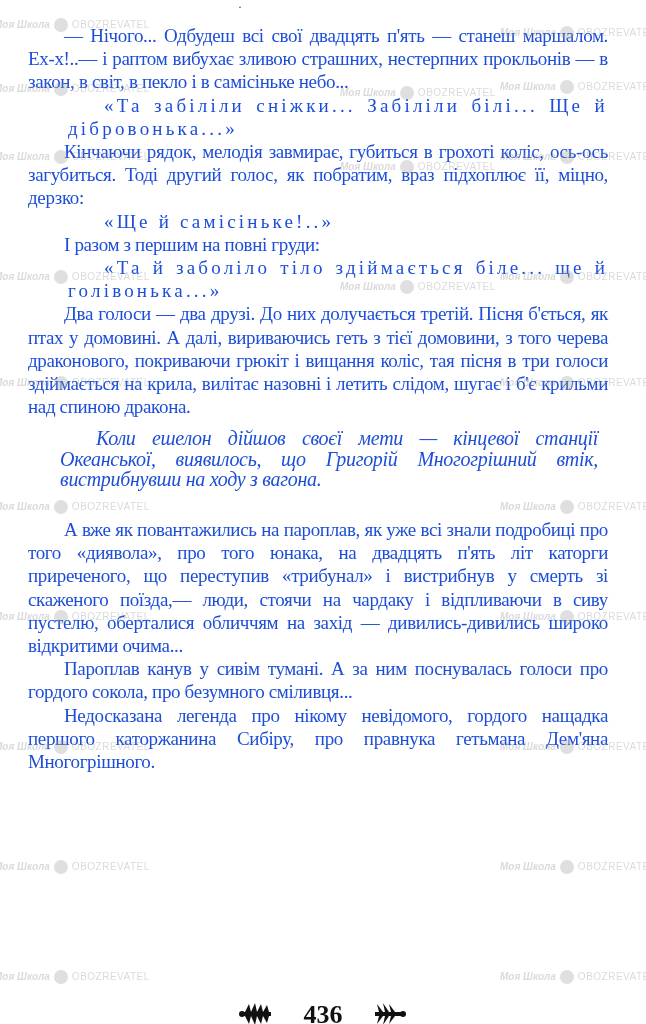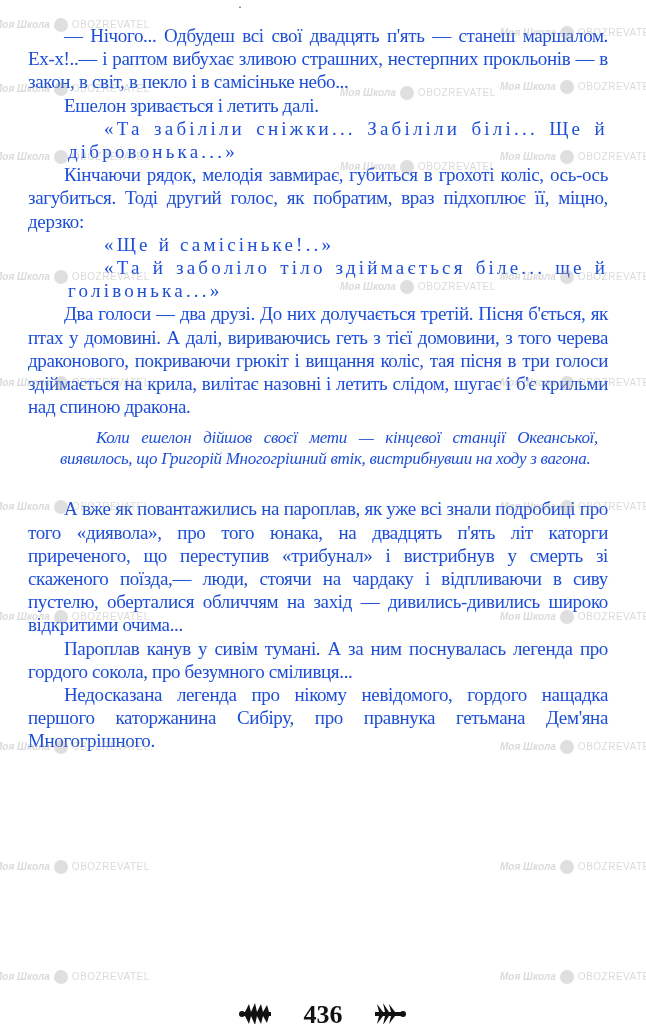--- a/index.html
+++ b/index.html
@@ -7,21 +7,21 @@
   .page {
     position: absolute; left: 28px; top: 24px; width: 580px;
     font-family: "Liberation Serif", serif;
     color: #1d4ed8;
     font-size: 19px;
     line-height: 23.2px;
   }
   .p { text-align: justify; text-indent: 36px; margin: 0; letter-spacing: -0.35px; word-spacing: 0px; }
   .song { letter-spacing: 3.2px; margin-left: 40px; }
   .note {
-    font-style: italic; font-size: 17px; line-height: 20.5px;
+    font-style: italic; font-size: 20px; line-height: 20.5px;
     margin: 10px 0 0 0; padding-left: 32px; padding-right: 10px;
     text-indent: 36px; text-align: justify; letter-spacing: -0.3px;
   }
   .gap { height: 28px; }
   .footer {
     position: absolute; left: 0; width: 646px; top: 1000px; text-align: center;
     font-family: "Liberation Serif", serif; font-size: 26px; font-weight: bold; color: #111;
   }
   .orn { display: inline-block; vertical-align: middle; margin: 0 22px; }
   .wm {
@@ -32,33 +32,33 @@
   .wm .o { font-style: normal; font-weight: normal; letter-spacing: 0.5px; }
   .topdot { position: absolute; left: 238px; top: 0px; font-size: 12px; color: #333; }
 </style>
 </head>
 <body>
 
 <div class="topdot">·</div>
 
 <div class="page">
   <p class="p">— Нічого... Одбудеш всі свої двадцять п'ять — станеш маршалом. Ех-х!..— і раптом вибухає зливою страшних, нестерпних прокльонів — в закон, в світ, в пекло і в самісіньке небо...</p>
-  <p class="p">Ешелон зривається і летить далі.</p>
   <p class="p song">«Та забіліли сніжки... Забіліли білі... Ще й дібровонька...»</p>
   <p class="p">Кінчаючи рядок, мелодія завмирає, губиться в грохоті коліс, ось-ось загубиться. Тоді другий голос, як побратим, враз підхоплює її, міцно, дерзко:</p>
   <p class="p song">«Ще й самісіньке!..»</p>
+  <p class="p">І разом з першим на повні груди:</p>
   <p class="p song">«Та й заболіло тіло здіймається біле... ще й голівонька...»</p>
   <p class="p">Два голоси — два друзі. До них долучається третій. Пісня б'ється, як птах у домовині. А далі, вириваючись геть з тієї домовини, з того черева драконового, покриваючи грюкіт і вищання коліс, тая пісня в три голоси здіймається на крила, вилітає назовні і летить слідом, шугає і б'є крильми над спиною дракона.</p>
 
   <p class="note">Коли ешелон дійшов своєї мети — кінцевої станції Океанської, виявилось, що Григорій Многогрішний втік, вистрибнувши на ходу з вагона.</p>
 
   <div class="gap"></div>
 
   <p class="p">А вже як повантажились на пароплав, як уже всі знали подробиці про того «диявола», про того юнака, на двадцять п'ять літ каторги приреченого, що переступив «трибунал» і вистрибнув у смерть зі скаженого поїзда,— люди, стоячи на чардаку і відпливаючи в сиву пустелю, оберталися обличчям на захід — дивились-дивились широко відкритими очима...</p>
-  <p class="p">Пароплав канув у сивім тумані. А за ним поснувалась легенда про гордого сокола, про безумного сміливця...</p>
+  <p class="p">Пароплав канув у сивім тумані. А за ним поснувалась голоси про гордого сокола, про безумного сміливця...</p>
   <p class="p">Недосказана легенда про нікому невідомого, гордого нащадка першого каторжанина Сибіру, про правнука гетьмана Дем'яна Многогрішного.</p>
 </div>
 
 <div class="footer">
   <span class="orn">
     <svg width="36" height="24" viewBox="0 0 36 24">
       <g fill="#111">
         <rect x="4" y="10" width="28" height="4"></rect>
         <path d="M6 10 L10 2 L12 10 Z M12 10 L16 1 L18 10 Z M18 10 L22 2 L24 10 Z M24 10 L28 3 L30 10 Z"></path>
         <path d="M6 14 L10 22 L12 14 Z M12 14 L16 23 L18 14 Z M18 14 L22 22 L24 14 Z M24 14 L28 21 L30 14 Z"></path>

